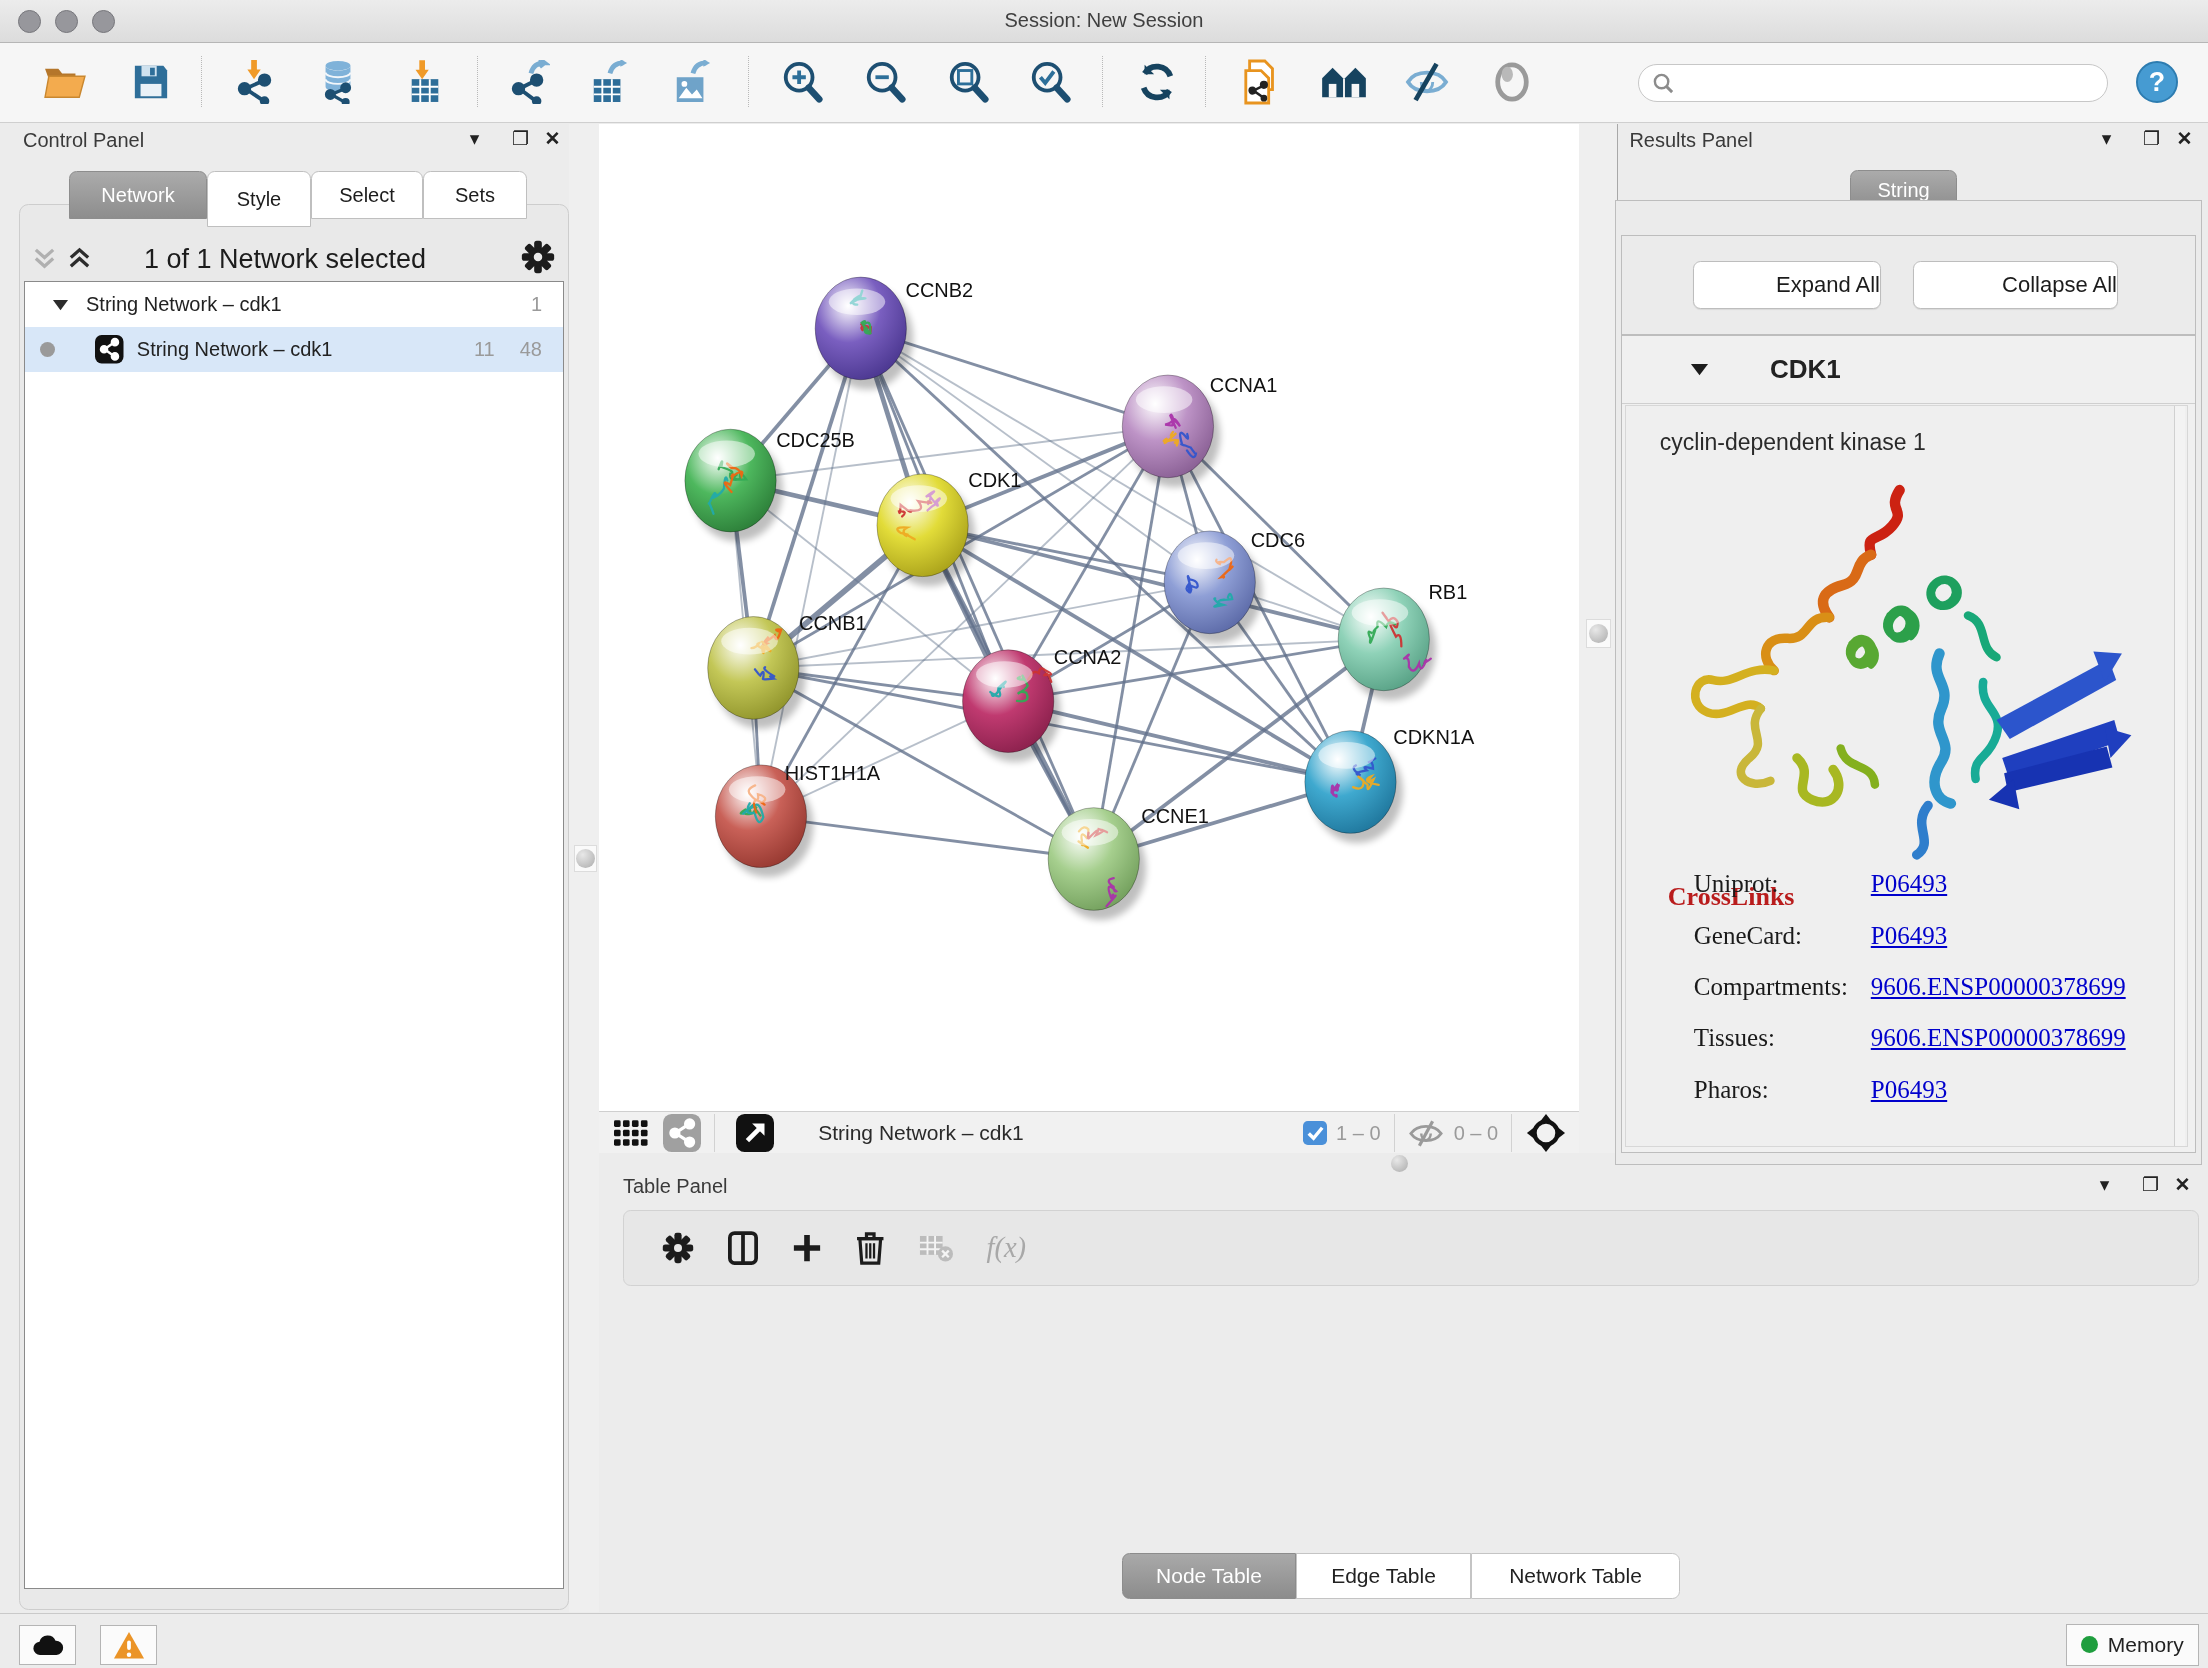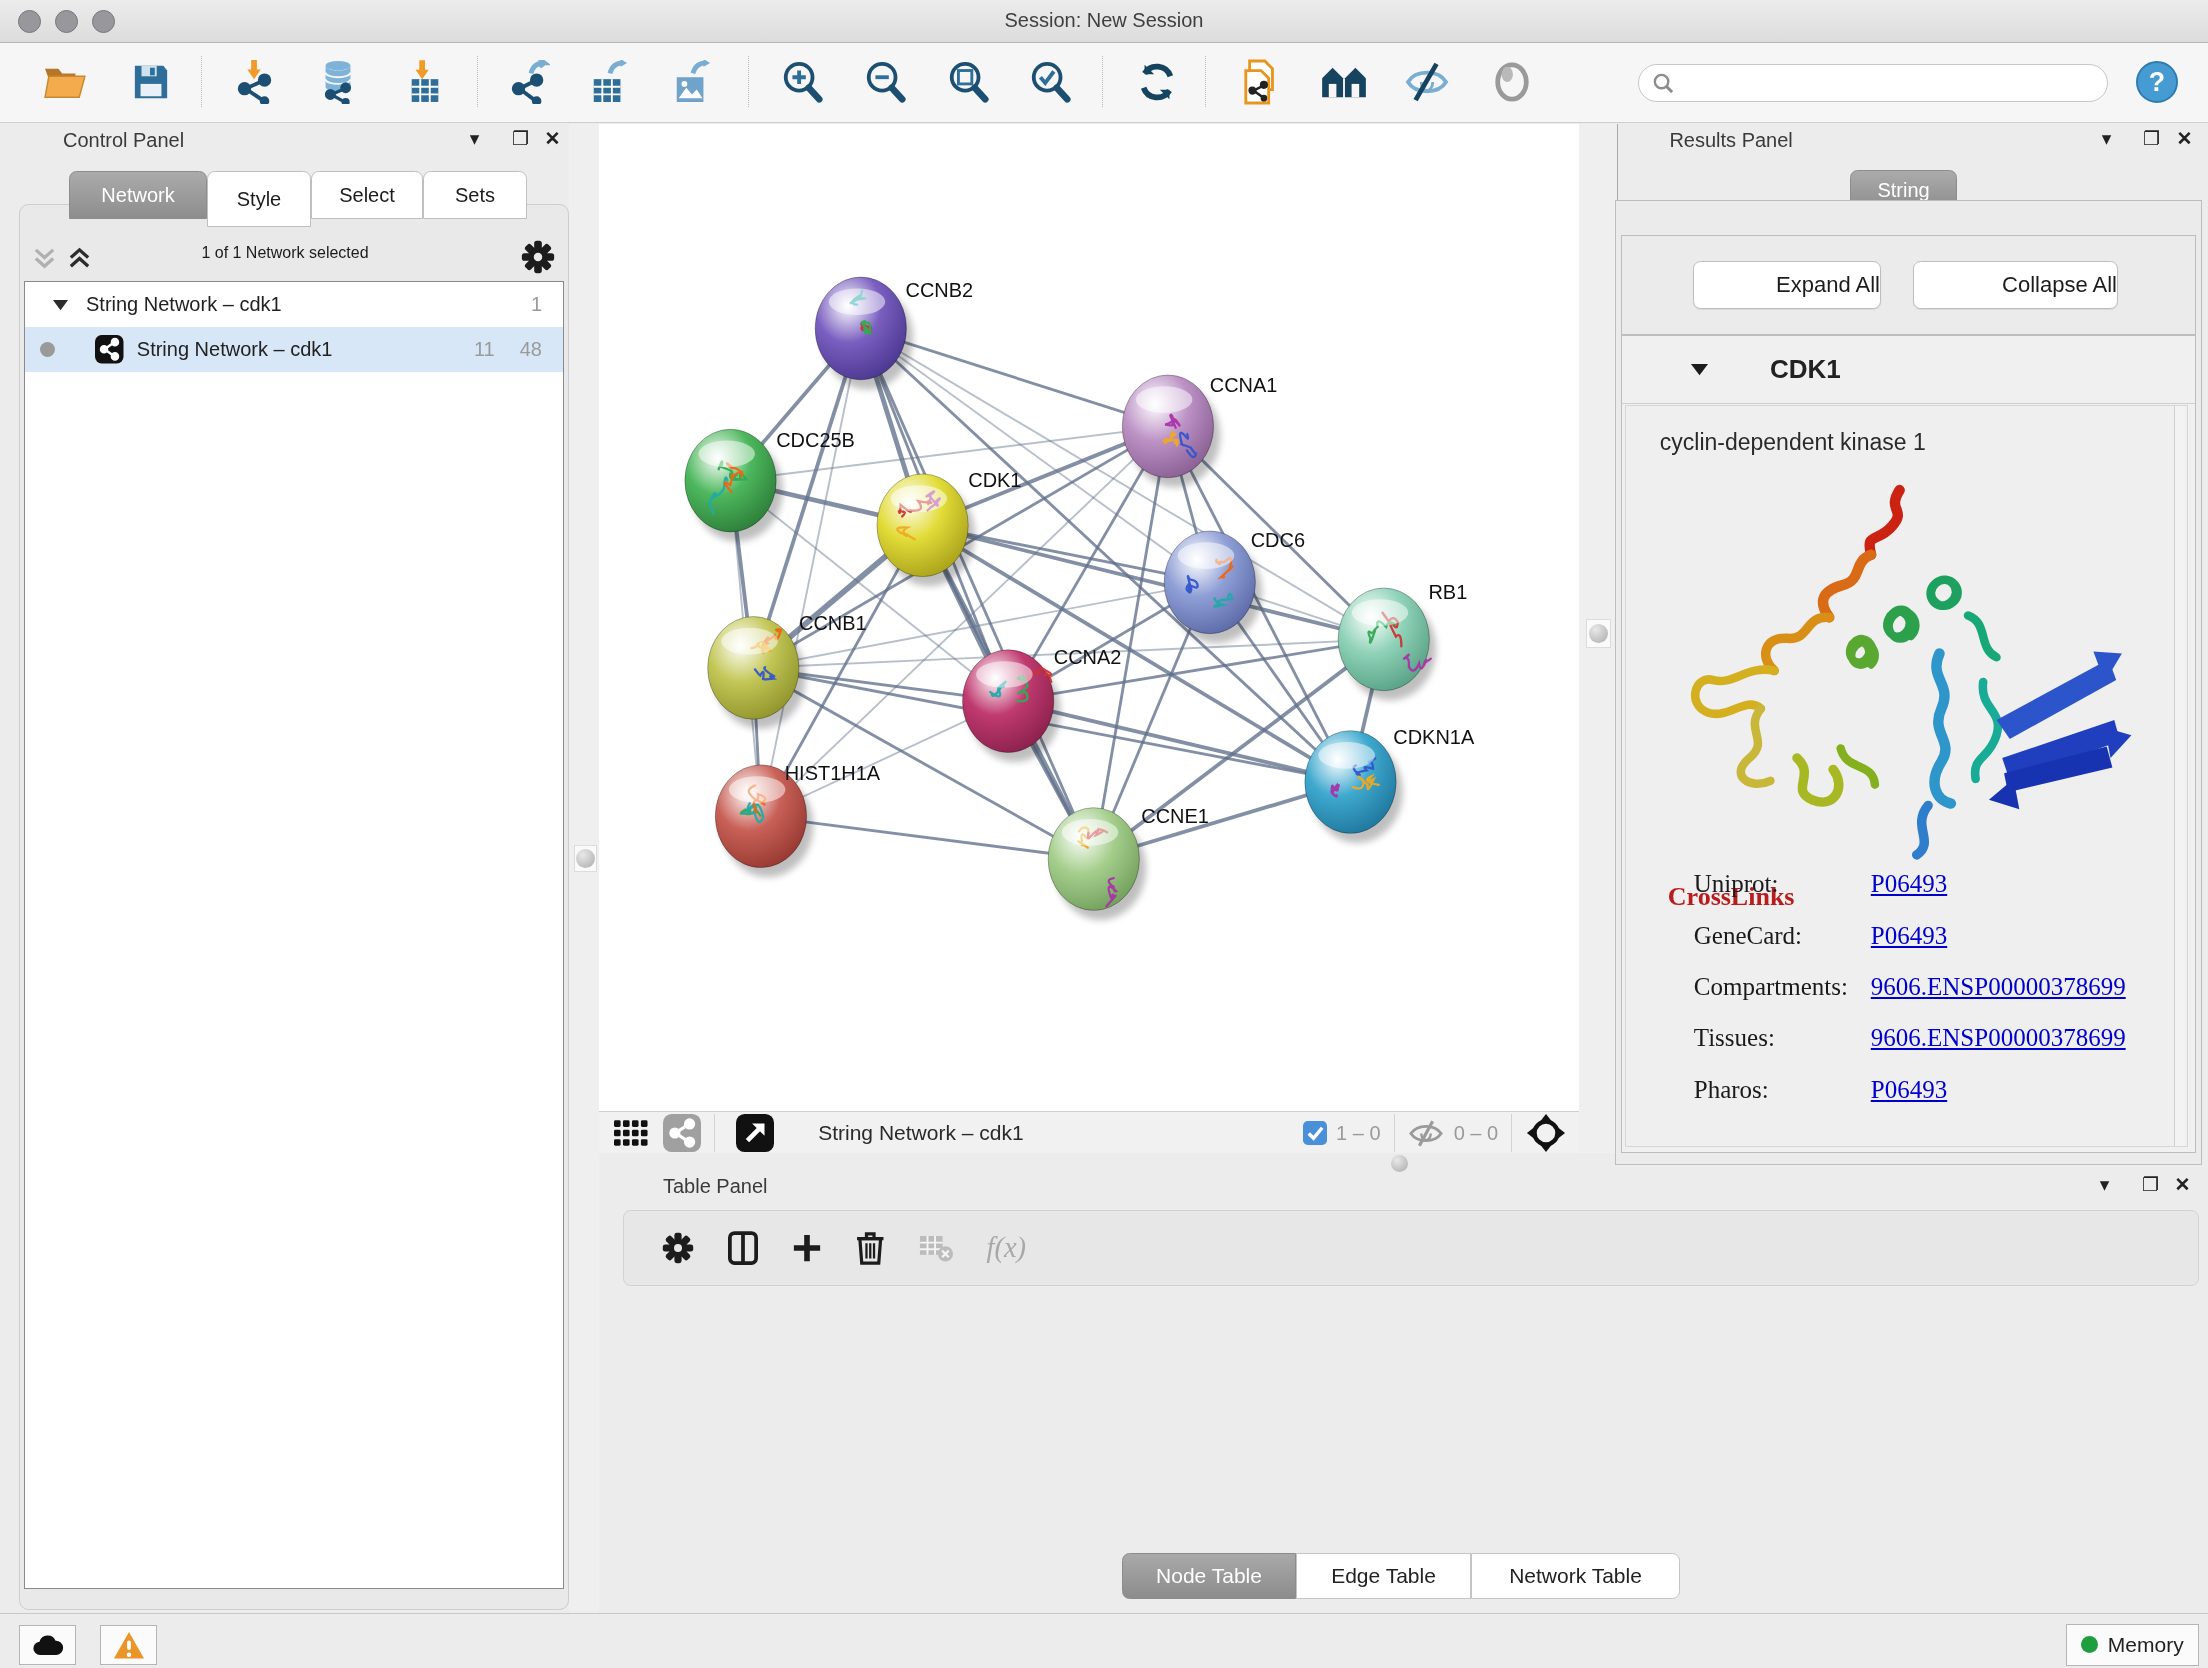--- a/index.html
+++ b/index.html
@@ -13,21 +13,21 @@
   .tl{width:21px;height:21px;border-radius:50%;background:#97979c;border:1px solid #77777c;top:9.5px;}
   .win-title{width:100%;text-align:center;top:8.6px;font-size:20px;color:#3f3f3f;}
   
   .toolbar{left:0;top:43px;width:2208px;height:79px;background:#f6f6f6;border-bottom:1.9px solid #cfcfcf;}
   .tool{top:11.4px;width:55px;height:55px;display:flex;align-items:center;justify-content:center;cursor:pointer;}
   .tsep{top:13.3px;width:0;height:51px;border-left:1.9px dotted #b9b9b9;}
   .searchbox{top:21px;width:470px;height:38px;background:#fff;border:1.9px solid #c7c7c7;border-radius:19px;
     display:flex;align-items:center;padding-left:13.3px;box-sizing:border-box;}
   .searchbox input{border:none;outline:none;font-size:19px;width:399px;background:transparent;}
   
-  .panel-title{font-size:20px;color:#3a3a3a;margin-left:40px;}
+  .panel-title{font-size:20px;color:#3a3a3a;}
   .pc-btn{width:25px;height:25px;display:flex;align-items:center;justify-content:center;
     font-size:19px;color:#222;cursor:pointer;}
   .tab{box-sizing:border-box;border:1px solid #bfbfbf;background:#fff;color:#1c1c1c;
     display:flex;align-items:center;justify-content:center;font-size:20px;cursor:pointer;}
   .tab.sel{background:linear-gradient(#ababab,#8d8d8d);color:#fff;border-color:#8d8d8d;}
   
   .cp-box{left:19px;top:204px;width:548px;height:1404px;background:#e9e9e9;border:1px solid #cdcdcd;border-radius:9.5px;}
   .tree-box{left:24px;top:281px;width:538px;height:1306px;background:#fff;border:1.9px solid #8a8a8a;}
   .tree-row{height:45px;display:flex;align-items:center;font-size:20px;}
   .tree-row.sel{background:#d8e7f8;}
@@ -288,21 +288,21 @@
         </svg>
     </div>
     <div class="abs" style="left:67px;top:122px">
       <svg width="25" height="27" viewBox="0 0 26 28">
           <g fill="none" stroke="#2c2c2c" stroke-width="3.4">
             <path d="M4 12l9-8 9 8"></path>
             <path d="M4 21l9-8 9 8"></path>
           </g>
         </svg>
     </div>
-    <div class="abs" style="left:114px;top:120px;width:342px;text-align:center;font-size:16px;color:#1c1c1c">1 of 1 Network selected</div>
+    <div class="abs" style="left:114px;top:120px;width:342px;text-align:center;font-size:27px;color:#1c1c1c">1 of 1 Network selected</div>
     <div class="abs" style="left:521px;top:116px">
       <svg width="34" height="34" viewBox="-20 -20 40 40">
           <g fill="#1c1c1c">
             <rect x="-4.5" y="-19" width="9" height="38" rx="3"></rect>
             <rect x="-4.5" y="-19" width="9" height="38" rx="3" transform="rotate(45)"></rect>
             <rect x="-4.5" y="-19" width="9" height="38" rx="3" transform="rotate(90)"></rect>
             <rect x="-4.5" y="-19" width="9" height="38" rx="3" transform="rotate(135)"></rect>
           </g>
           <circle r="11" fill="#1c1c1c"></circle>
           <circle r="5" fill="#e9e9e9"></circle>

